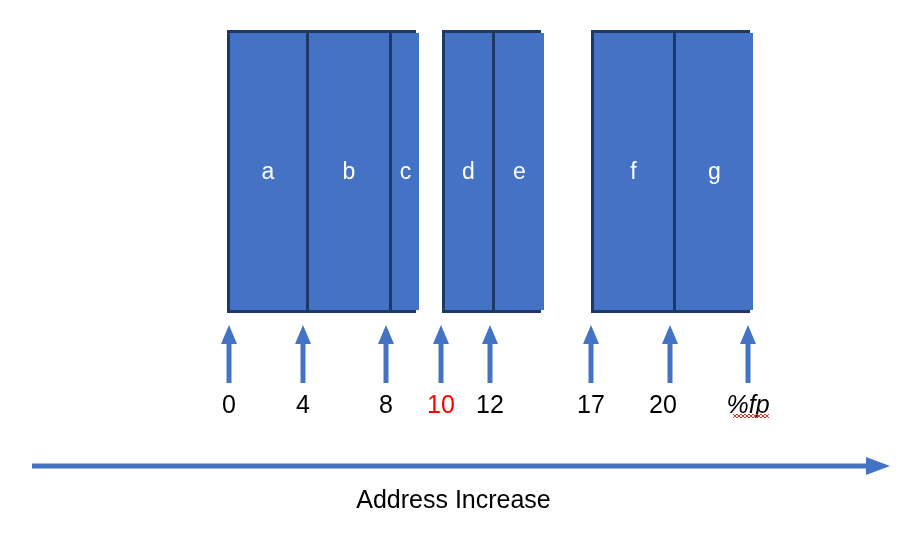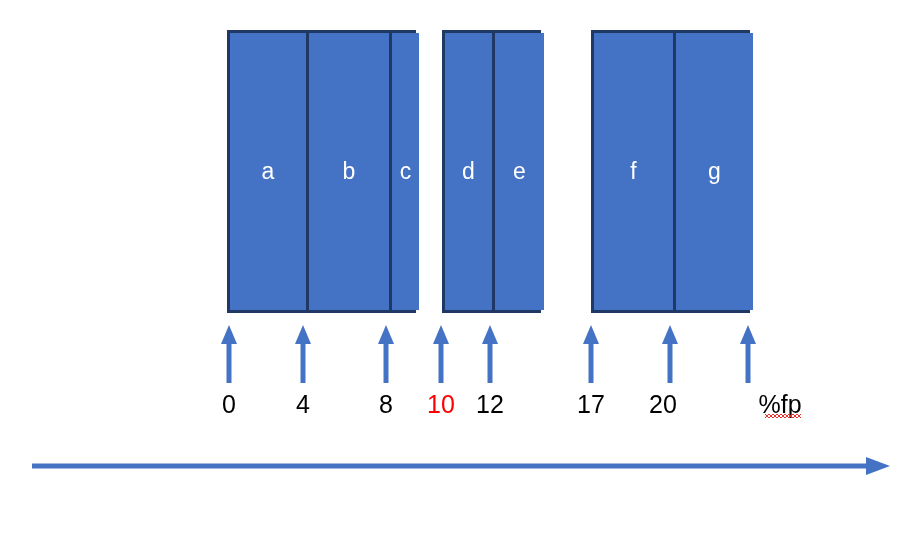--- a/index.html
+++ b/index.html
@@ -194,23 +194,24 @@
           <polygon points="11,0 3,19 19,19" fill="#4472C4"></polygon>
         </svg>
       </div>
       <div class="tick-label" style="left: 603px;">20</div>
       <div class="tick-arrow" style="left: 737px; top: 325px;">
         <svg viewBox="0 0 22 58" width="22" height="58" aria-hidden="true">
           <line x1="11" y1="58" x2="11" y2="16" stroke="#4472C4" stroke-width="5"></line>
           <polygon points="11,0 3,19 19,19" fill="#4472C4"></polygon>
         </svg>
       </div>
-      <div class="tick-label" style="left: 720px;"><span class="misspelled">%fp</span></div>
+      <div class="tick-label" style="left: 688px; font-style: italic;"><span class="misspelled">%fp</span></div>
     </div>
 
   <div id="axis-arrow">
     <svg viewBox="0 0 858 22" width="858" height="22" aria-hidden="true">
       <line x1="0" y1="11" x2="838" y2="11" stroke="#4472C4" stroke-width="5"></line>
       <polygon points="858,11 834,2 834,20" fill="#4472C4"></polygon>
     </svg>
   </div>
+  <div id="axis-caption">Address Increase</div>
 
 </div>
 
 </body></html>

